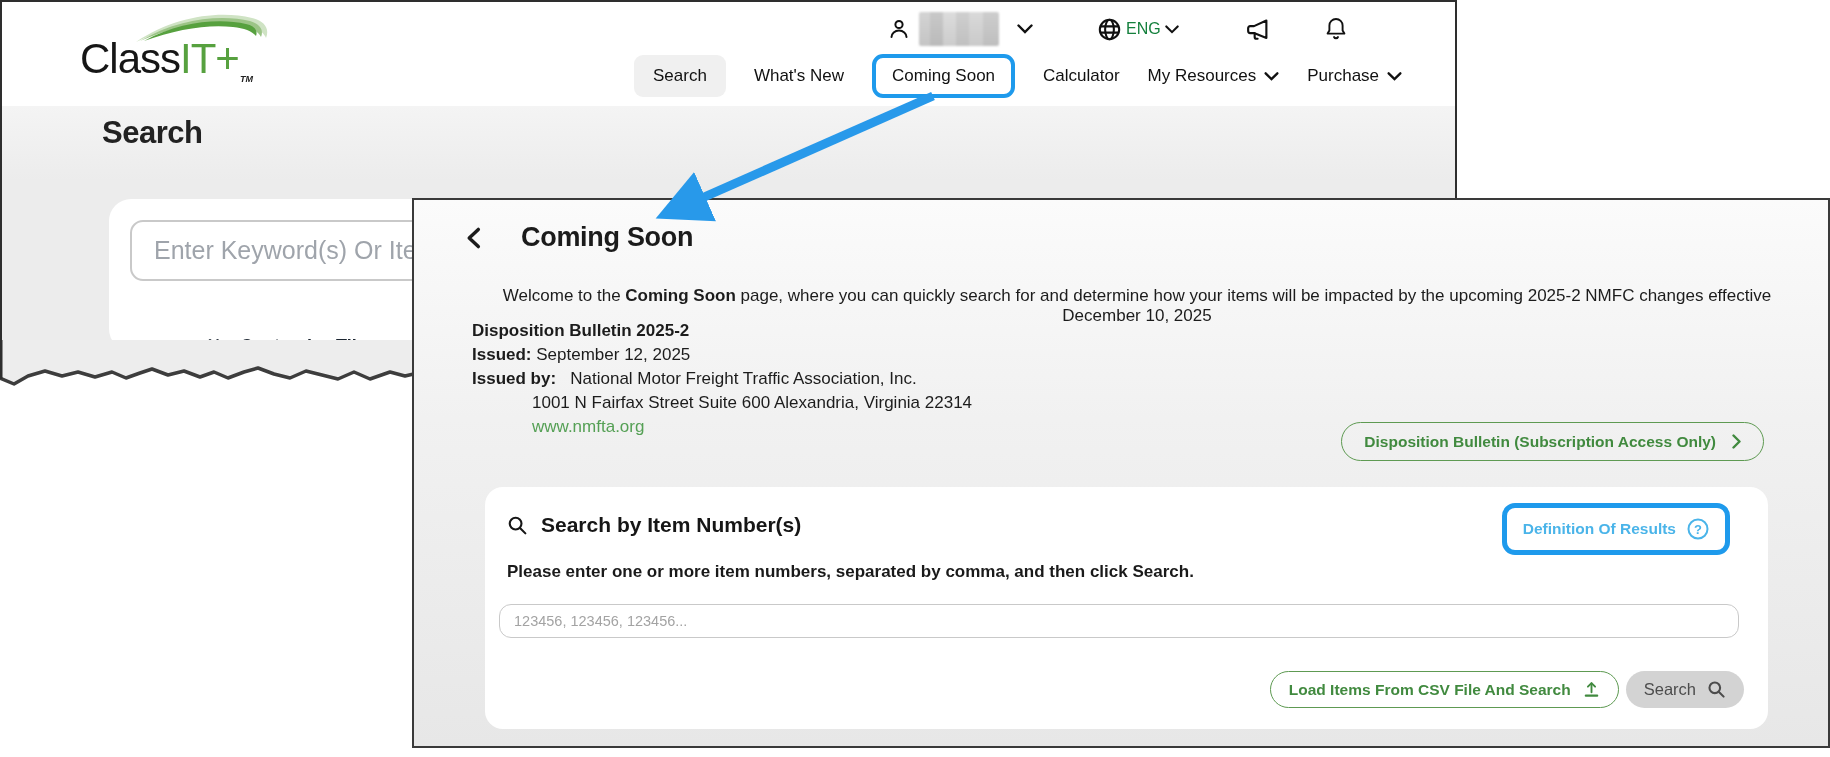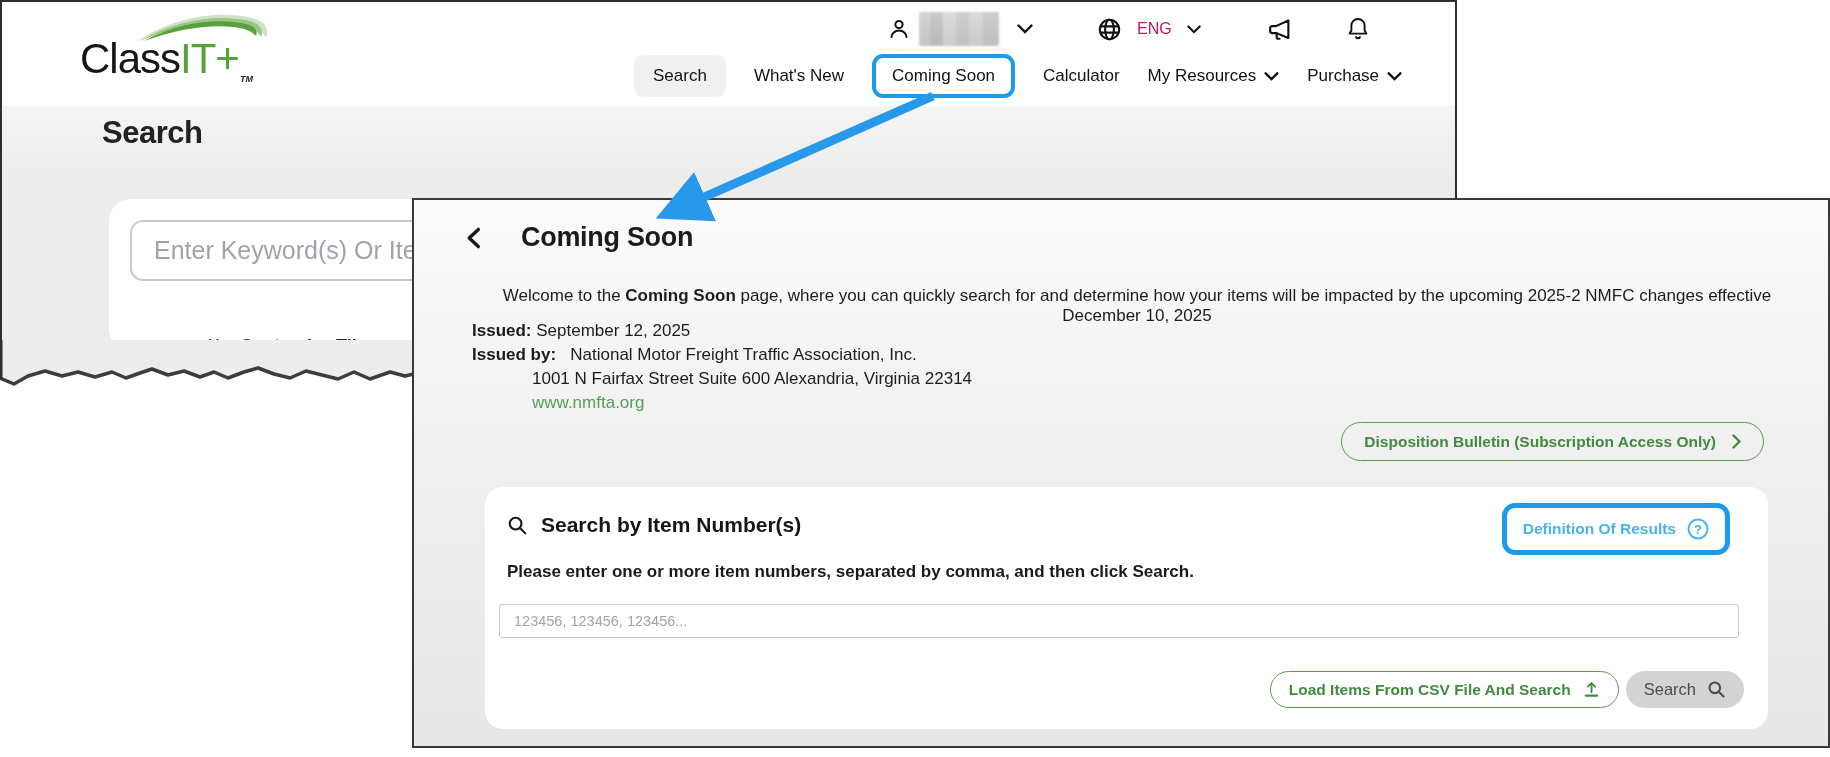--- a/index.html
+++ b/index.html
@@ -22,21 +22,21 @@
   #logo .logo-tm{position:absolute;left:160px;top:62px;font-size:9px;font-weight:700;color:#222;font-style:italic;}
   #logo svg{position:absolute;left:54px;top:-4px;}
 
   
   #header-row1{position:absolute;left:885px;top:8px;height:38px;display:flex;align-items:center;}
   .blur-name{width:80px;height:34px;margin-left:8px;border-radius:2px;
     background:
       linear-gradient(90deg,#e3e3e3 0 14%,#d7d7d7 14% 30%,#ececec 30% 46%,#dedede 46% 62%,#e9e9e9 62% 80%,#dcdcdc 80%),
       linear-gradient(#eee,#ddd);
     background-blend-mode:multiply;filter:blur(1.2px);}
-  .lang{display:flex;align-items:center;gap:15px;margin-left:64px;font-size:16px;font-weight:500;color:#be185d;}
+  .lang{display:flex;align-items:center;gap:4px;margin-left:64px;font-size:16px;font-weight:500;color:#15803d;}
   .hdr-icon{display:flex;align-items:center;justify-content:center;}
   #megaphone-wrap{margin-left:66px;}
   #bell-wrap{margin-left:52px;}
 
   
   #nav-row{position:absolute;left:632px;top:50px;height:48px;display:flex;align-items:center;gap:28px;}
   .nav-item{font-size:17px;font-weight:500;color:#111;white-space:nowrap;cursor:pointer;display:flex;align-items:center;gap:8px;}
   .nav-chip{background:#f0f0f0;border-radius:9px;padding:11px 19px;}
   .nav-highlight{border:4px solid #1e9aec;border-radius:11px;padding:8px 16px;background:#fff;}
 
@@ -73,21 +73,21 @@
     font-size:15.5px;font-weight:700;color:#418a3f;font-family:"Liberation Sans",sans-serif;}
 
   
   #item-search-card{position:absolute;left:71px;top:287px;width:1283px;height:242px;background:#fff;border-radius:18px;}
   #card-title-row{position:absolute;left:22px;top:26px;display:flex;align-items:center;gap:13px;}
   #card-title{font-size:21px;font-weight:700;color:#161616;}
   #definition-box{position:absolute;right:38px;top:16px;height:52px;padding:0 16px;display:flex;align-items:center;gap:11px;
     border:5px solid #1e9aec;border-radius:13px;background:#fff;cursor:pointer;}
   #definition-link{font-size:15.5px;font-weight:600;color:#4ab4e9;}
   #card-instruction{position:absolute;left:22px;top:75px;font-size:17px;font-weight:600;color:#1a1a1a;}
-  #items-input{position:absolute;left:14px;top:117px;width:1240px;height:34px;border:1.5px solid #c9c9c9;border-radius:3px;
+  #items-input{position:absolute;left:14px;top:117px;width:1240px;height:34px;border:1.5px solid #c9c9c9;border-radius:12px;
     padding:0 14px;font-size:14.5px;color:#333;outline:none;font-family:"Liberation Sans",sans-serif;}
   #items-input::placeholder{color:#a3a3a3;}
   #card-buttons{position:absolute;right:24px;top:184px;display:flex;align-items:center;gap:7px;}
   #csv-btn{height:37px;padding:0 18px;display:flex;align-items:center;gap:12px;border:1.5px solid #5e9a52;border-radius:19px;
     background:#fff;cursor:pointer;font-size:15.5px;font-weight:600;color:#418a3f;font-family:"Liberation Sans",sans-serif;}
   #search-btn{height:37px;padding:0 18px;display:flex;align-items:center;gap:11px;border:none;border-radius:19px;
     background:#d3d3d3;cursor:pointer;font-size:16.5px;font-weight:500;color:#4c4c4c;font-family:"Liberation Sans",sans-serif;}
 
   
   #anno-arrow{position:absolute;left:0;top:0;width:1830px;height:757px;z-index:40;pointer-events:none;}
@@ -205,20 +205,21 @@
         </svg>
       </span>
       <span id="panel-title">Coming Soon</span>
     </div>
 
     <div id="welcome-line">
       <span>Welcome to the </span><span class="b">Coming Soon</span><span> page, where you can quickly search for and determine how your items will be impacted by the upcoming 2025-2 NMFC changes effective December 10, 2025</span>
     </div>
 
     <div id="bulletin">
+      <div class="row lbl">Disposition Bulletin 2025-2</div>
       <div class="row"><span class="lbl">Issued:</span> <span>September 12, 2025</span></div>
       <div class="row"><span class="lbl">Issued by:</span>&nbsp;&nbsp; <span>National Motor Freight Traffic Association, Inc.</span></div>
       <div class="row indent">1001 N Fairfax Street Suite 600 Alexandria, Virginia 22314</div>
       <div class="row indent"><a id="nmfta-link">www.nmfta.org</a></div>
     </div>
 
     <button id="disposition-btn">
       <span>Disposition Bulletin (Subscription Access Only)</span>
       <svg width="9" height="15" viewBox="0 0 9 15" fill="none" stroke="#418a3f" stroke-width="2.4" stroke-linecap="round" stroke-linejoin="round">
         <path d="M1.5 1.5 L7.5 7.5 L1.5 13.5"></path>

